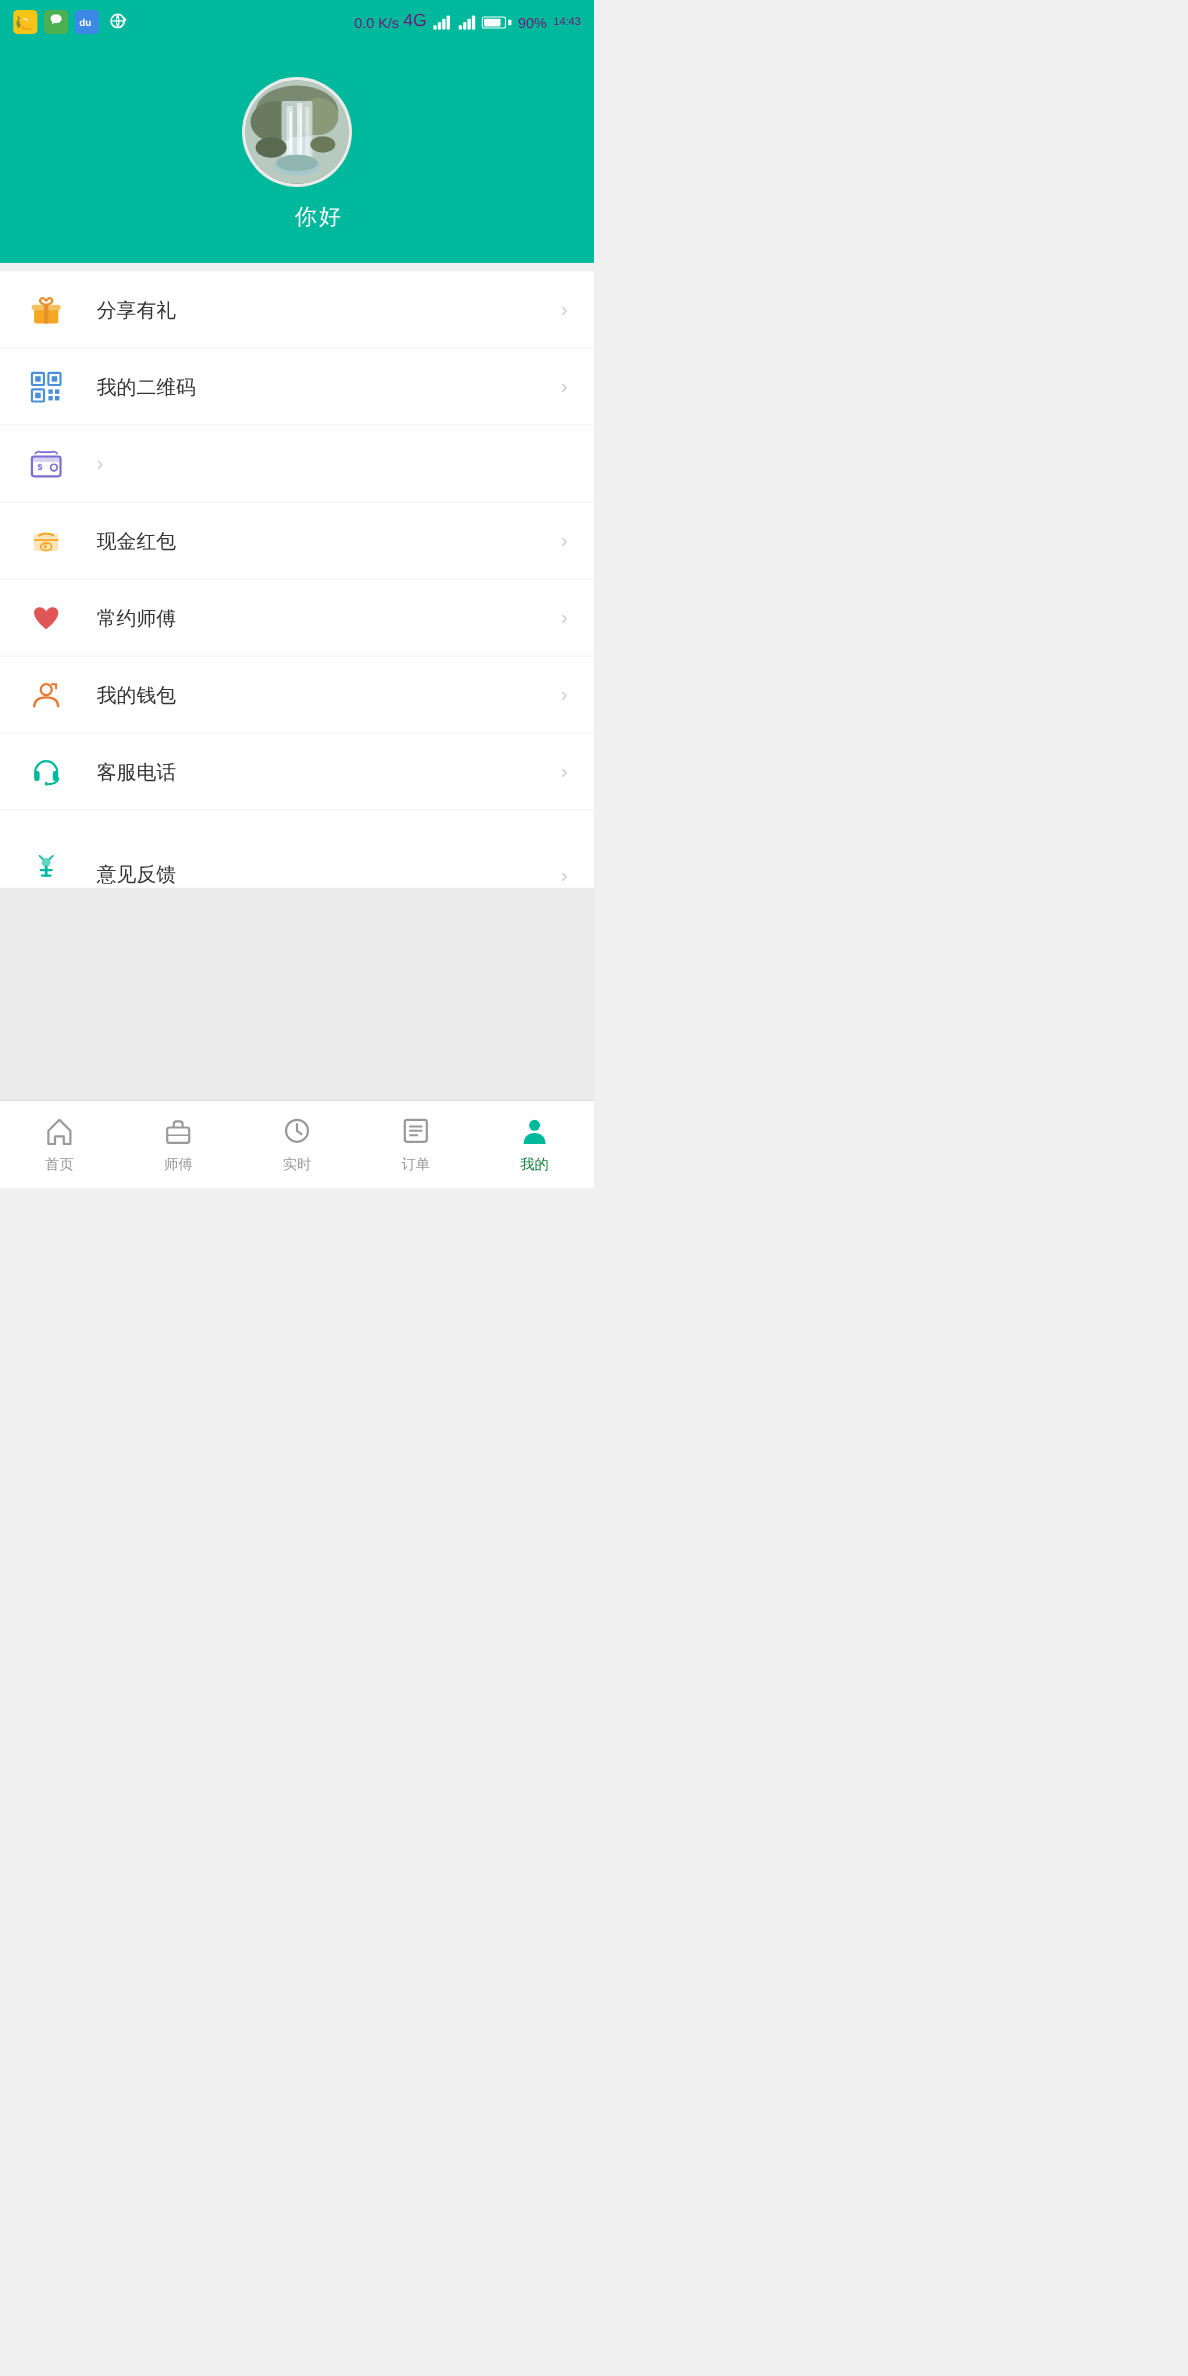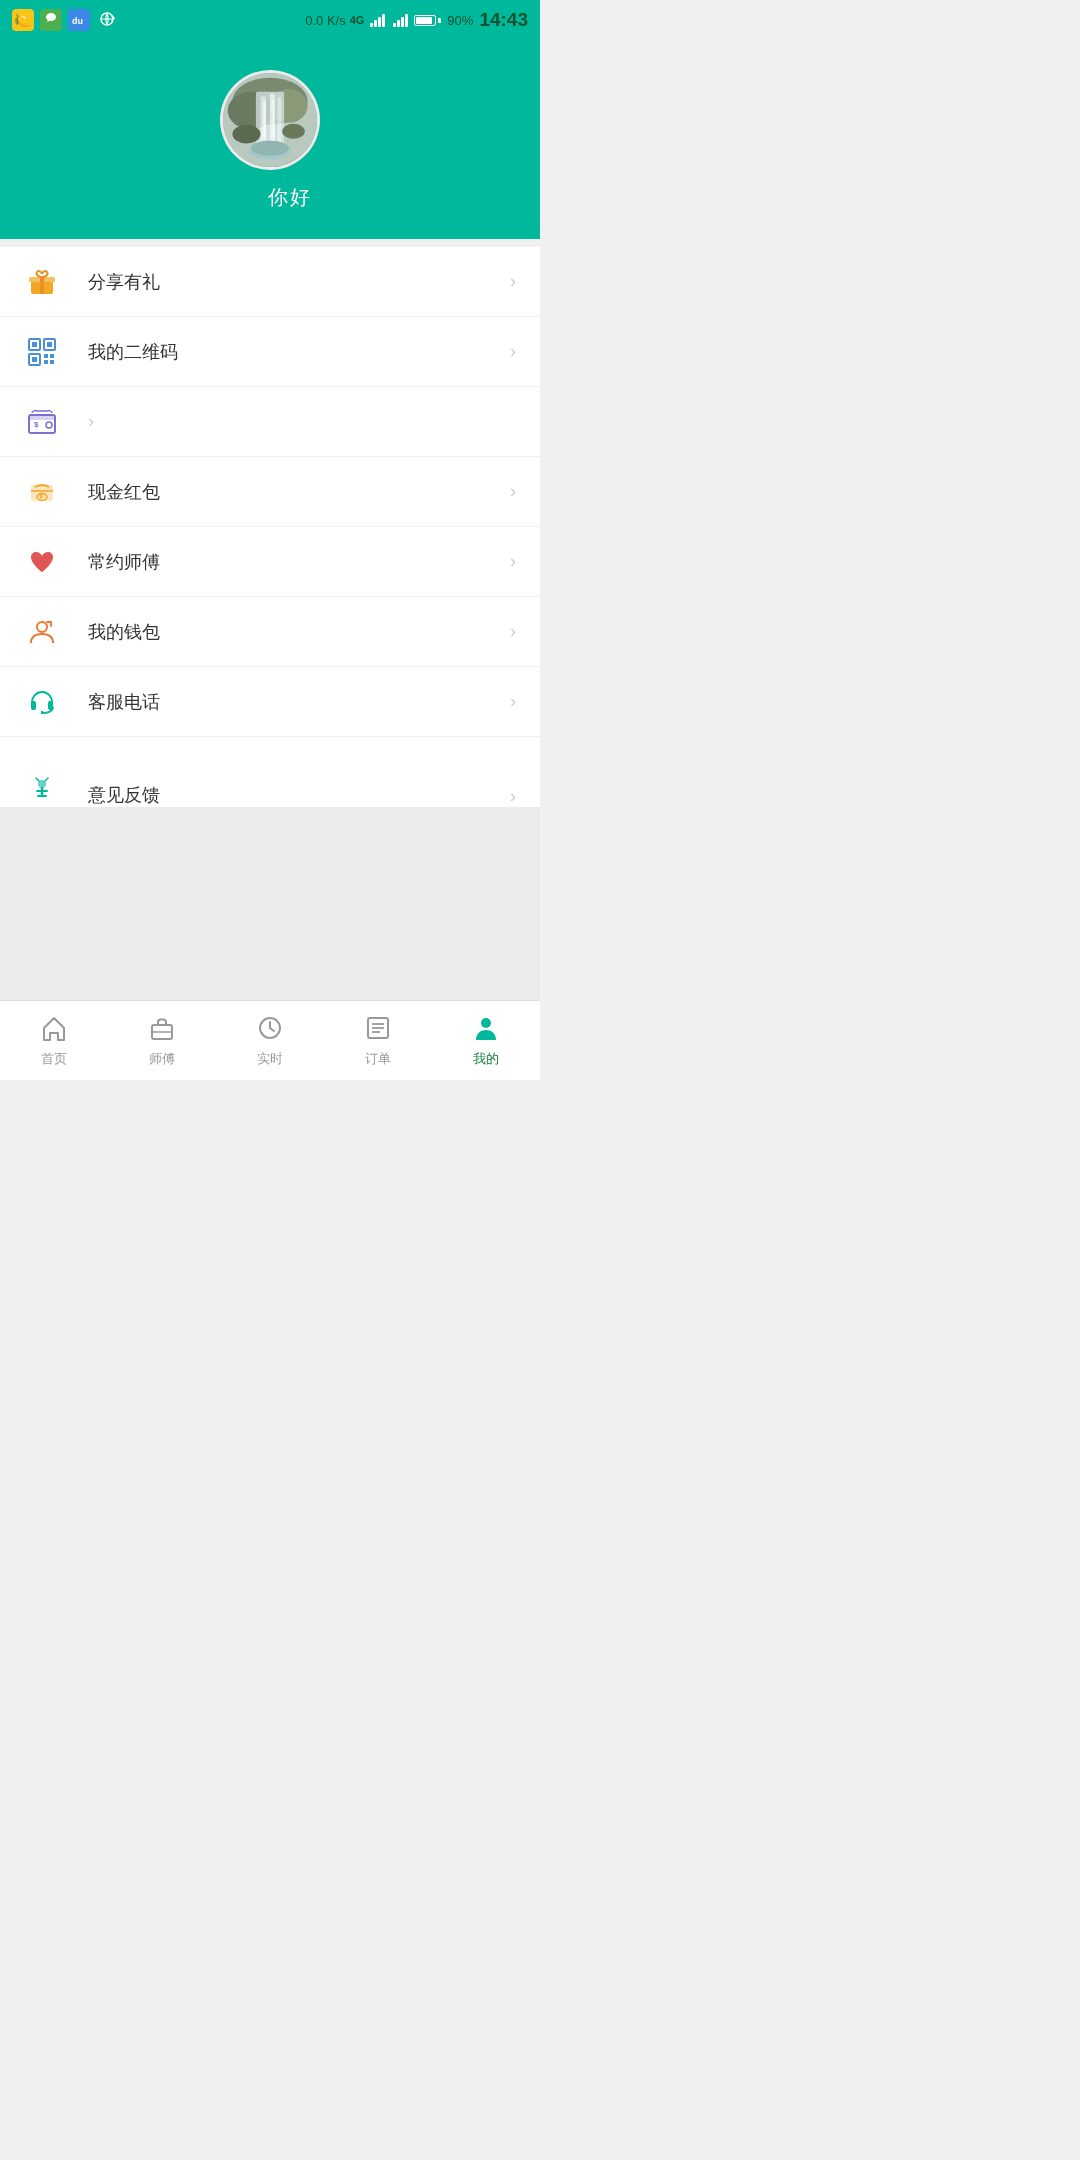--- a/index.html
+++ b/index.html
@@ -42,21 +42,21 @@
 
     .icon-mango { background: #f5c518; color: #fff; font-size: 14px; }
     .icon-wechat { background: #4caf50; color: #fff; font-size: 11px; }
     .icon-baidu { background: #3b88e6; color: #fff; font-size: 9px; }
     .icon-vpn { color: #fff; font-size: 16px; }
 
     .status-right {
       display: flex;
       align-items: center;
       gap: 6px;
-      color: #14532d;
+      color: #701a75;
       font-size: 13px;
       font-weight: 500;
     }
 
     .signal-bars {
       display: flex;
       align-items: flex-end;
       gap: 1px;
       height: 14px;
     }
@@ -262,41 +262,41 @@
     <div class="status-icon icon-vpn">
       <svg width="18" height="18" viewBox="0 0 18 18">
         <path d="M9 2C5.7 2 3 4.7 3 8s2.7 6 6 6 6-2.7 6-6-2.7-6-6-6z" fill="none" stroke="white" stroke-width="1.5"></path>
         <path d="M4 8h10M9 3c-1.5 2-1.5 8 0 10M9 3c1.5 2 1.5 8 0 10" fill="none" stroke="white" stroke-width="1.2"></path>
         <path d="M14 5l2 2-2 2" fill="none" stroke="white" stroke-width="1.5" stroke-linecap="round"></path>
       </svg>
     </div>
   </div>
   <div class="status-right">
     <span>0.0 K/s</span>
-    <span style="font-size:11px; font-weight:bold; margin-left:-2px">4G</span>
+    <span style="font-size:16px; font-weight:normal; margin-left:-2px">4G</span>
     <div class="signal-bars">
       <div class="signal-bar" style="height:4px"></div>
       <div class="signal-bar" style="height:7px"></div>
       <div class="signal-bar" style="height:10px"></div>
       <div class="signal-bar" style="height:13px"></div>
     </div>
     <div class="signal-bars" style="margin-left:2px">
       <div class="signal-bar" style="height:4px"></div>
       <div class="signal-bar" style="height:7px"></div>
       <div class="signal-bar" style="height:10px"></div>
       <div class="signal-bar" style="height:13px"></div>
     </div>
     <div class="battery">
       <div class="battery-body">
         <div class="battery-fill"></div>
       </div>
       <div class="battery-tip"></div>
     </div>
     <span>90%</span>
-    <span style="font-weight:bold; font-size:19px;">14:43</span>
+    <span style="font-weight:normal; font-size:10px;">14:43</span>
   </div>
 </div>
 
 <div class="content-wrapper">
 
   <div class="profile-header">
     <div class="avatar-wrapper">
       <div class="avatar-img">
         <svg viewBox="0 0 100 100" xmlns="http://www.w3.org/2000/svg">
 

